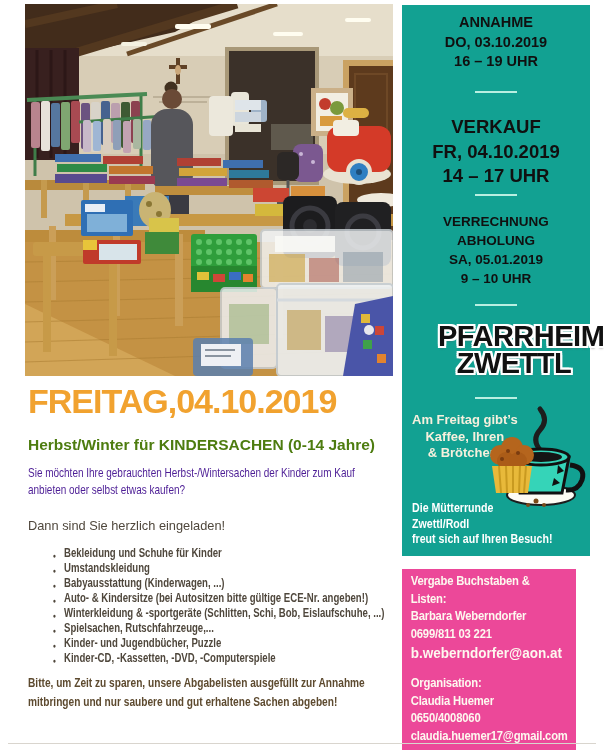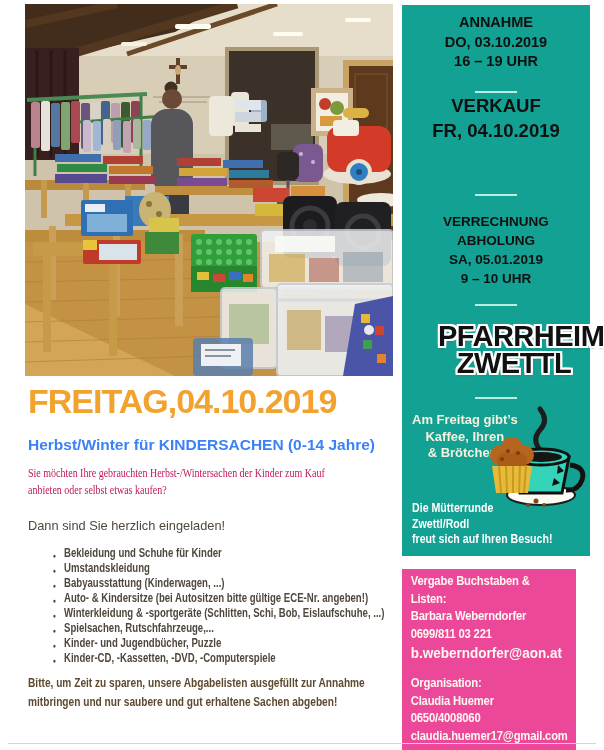--- a/index.html
+++ b/index.html
@@ -10,37 +10,37 @@
   .page{position:absolute;inset:0;}
 
   
   .photo{position:absolute;left:25px;top:4px;width:368px;height:372px;overflow:hidden;}
   .photo svg{display:block;width:100%;height:100%;}
 
   
   .left{position:absolute;left:28px;top:383px;width:372px;}
   .h-date{font-size:34px;font-weight:bold;color:#f1a22f;letter-spacing:-1px;line-height:36px;margin:0;white-space:nowrap;}
   .h-title{font-size:43px;font-weight:bold;color:#3a2b19;letter-spacing:-2.5px;line-height:46px;margin:2px 0 0 0;white-space:nowrap;}
-  .h-sub{font-size:15.5px;font-weight:bold;color:#3b82f6;line-height:19px;margin:16px 0 4px 0;white-space:nowrap;}
-  .q{margin:11px 0 0 0;font-size:12.8px;color:#be185d;line-height:16.5px;font-family:Liberation Serif, serif;}
+  .h-sub{font-size:15.5px;font-weight:bold;color:#4d7c0f;line-height:19px;margin:16px 0 4px 0;white-space:nowrap;}
+  .q{margin:11px 0 0 0;font-size:12.8px;color:#4c1d95;line-height:16.5px;}
   .cond{white-space:nowrap;transform:scaleX(0.78);transform-origin:0 50%;}
   .invite{margin:20px 0 0 0;font-size:12.8px;color:#4f473c;line-height:16.5px;}
   ul.items{margin:10px 0 0 0;padding:0 0 0 36px;list-style:none;font-weight:bold;}
   ul.items li{
     position:relative;font-size:12.8px;color:#4f473c;line-height:15px;white-space:nowrap;
     transform:scaleX(0.75);transform-origin:0 50%;
   }
   ul.items li::before{content:"●";font-size:7px;position:absolute;left:-15px;top:3px;color:#4f473c;}
   .note{margin-top:8px;font-size:13px;font-weight:bold;color:#5d4a2f;line-height:19px;}
 
   
   .tp{position:absolute;left:402px;top:5px;width:188px;height:551px;background:#12a192;}
   .tb{position:absolute;left:0;right:0;text-align:center;font-weight:bold;color:#101010;}
   .b1{top:8px;font-size:14.5px;line-height:19.5px;}
-  .b2{top:89px;font-size:18.5px;line-height:24.5px;}
+  .b2{top:110px;font-size:18.5px;line-height:24.5px;}
   .b3{top:207px;font-size:13.5px;line-height:19px;}
   .dv{position:absolute;left:50%;margin-left:-21px;width:42px;height:2px;background:#b9efe1;}
   .dv1{top:86px}.dv2{top:189px}.dv3{top:299px}.dv4{top:392px}
   .loc{top:318px;font-size:29px;line-height:27px;letter-spacing:-0.5px;color:#111;
     text-shadow:-2px -2px 0 #fff,2px -2px 0 #fff,-2px 2px 0 #fff,2px 2px 0 #fff,
                 -2px 0 0 #fff,2px 0 0 #fff,0 -2px 0 #fff,0 2px 0 #fff,0 3px 2px rgba(90,90,90,.35);margin-left:36px;}
   .cat{position:absolute;left:10px;top:407px;text-align:center;font-size:13px;line-height:16.5px;font-weight:bold;color:#f6f0dd;}
   .greet{position:absolute;left:10px;top:496px;text-align:left;font-size:12.5px;line-height:15.5px;font-weight:bold;color:#ffffff;
     transform:scaleX(0.85);transform-origin:0 50%;white-space:nowrap;}
   .illus{position:absolute;top:398px;right:2px;width:110px;height:114px;}
@@ -291,20 +291,21 @@
   <aside class="tp">
     <div class="tb b1">
       <div>ANNAHME</div>
       <div>DO, 03.10.2019</div>
       <div>16 – 19 UHR</div>
     </div>
     <div class="dv dv1"></div>
     <div class="tb b2">
       <div>VERKAUF</div>
       <div>FR, 04.10.2019</div>
+      <div>14 – 17 UHR</div>
     </div>
     <div class="dv dv2"></div>
     <div class="tb b3">
       <div>VERRECHNUNG</div>
       <div>ABHOLUNG</div>
       <div>SA, 05.01.2019</div>
       <div>9 – 10 UHR</div>
     </div>
     <div class="dv dv3"></div>
     <div class="tb loc">

